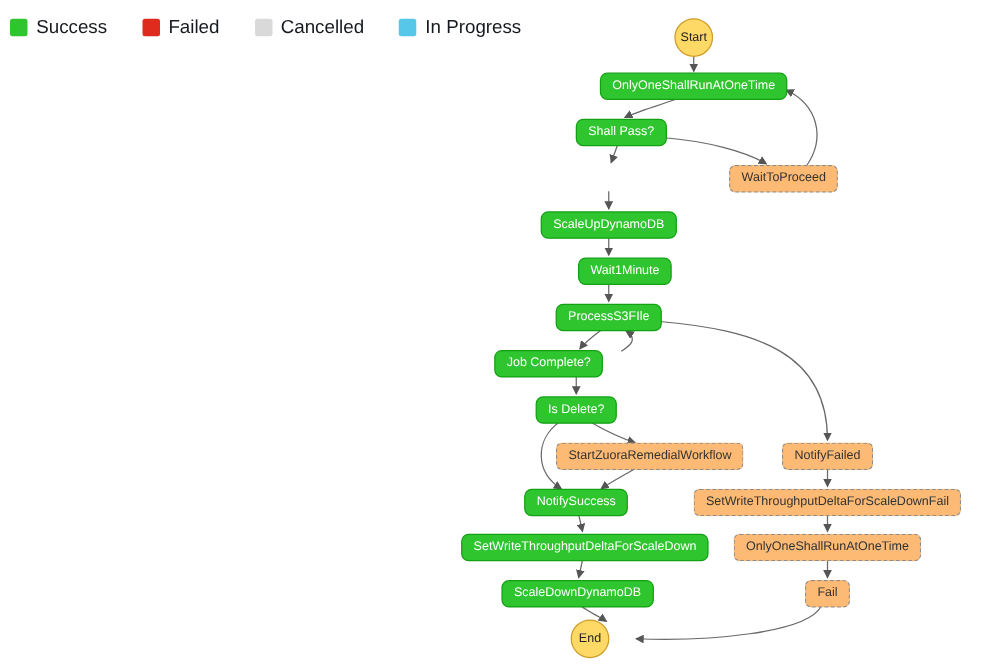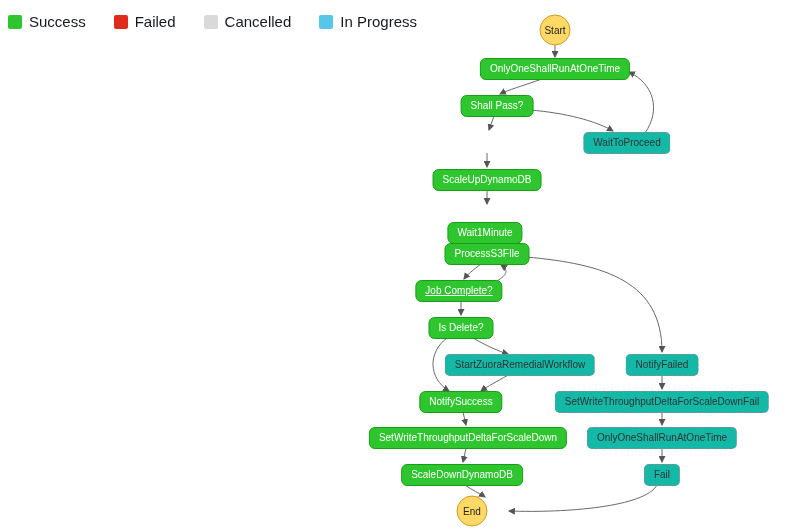--- a/index.html
+++ b/index.html
@@ -6,21 +6,21 @@
   body{font-family:"Liberation Sans",sans-serif;}
   .canvas{position:relative;width:800px;height:531px;background:#fff;overflow:hidden;}
   .legend{position:absolute;top:13px;left:8px;display:flex;align-items:center;gap:28px;}
   .legend-item{display:flex;align-items:center;gap:7px;font-size:15px;color:#16191f;}
   .legend-swatch{width:14px;height:14px;border-radius:2px;display:inline-block;}
   svg.edges{position:absolute;left:0;top:0;width:800px;height:531px;pointer-events:none;}
   .edge{fill:none;stroke:var(--edge,#696969);stroke-width:1;}
   .node{position:absolute;transform:translate(-50%,-50%);font-size:10px;line-height:12px;
         padding:4px 9px;border-radius:6px;white-space:nowrap;cursor:pointer;box-sizing:border-box;}
   .node.success{background:var(--success,#2fc52f);border:1px solid var(--success-border,#14a014);color:#fff;}
-  .node.pending{background:#14b8a6;border:1px dashed #8c8c8c;color:#333;border-radius:5px;}
+  .node.pending{background:#fdba74;border:1px dashed #8c8c8c;color:#333;border-radius:5px;}
   .node.terminal{width:31px;height:31px;padding:0;border-radius:50%;
         background:var(--terminal,#ffd965);border:1px solid var(--terminal-border,#cf9c28);
         color:#222;display:flex;align-items:center;justify-content:center;}
 </style>
 </head>
 <body>
 
 <div class="canvas">
   <svg class="edges" xmlns="http://www.w3.org/2000/svg">
     <defs>
@@ -67,23 +67,23 @@
       <div class="legend-item">
         <span class="legend-swatch" style="background: rgb(86, 198, 233);"></span>
         <span>In Progress</span>
       </div>
     </div>
 <div class="node terminal" style="left: 555px; top: 30px;">Start</div>
     <div class="node success" style="left: 555px; top: 69px;">OnlyOneShallRunAtOneTime</div>
     <div class="node success" style="left: 497px; top: 106px;">Shall Pass?</div>
     <div class="node pending" style="left: 627px; top: 143px;">WaitToProceed</div>
     <div class="node success" style="left: 487px; top: 180px;">ScaleUpDynamoDB</div>
-    <div class="node success" style="left: 485px; top: 217px; margin-top: 16px;">Wait1Minute</div>
+    <div class="node success" style="left: 500px; top: 217px;">Wait1Minute</div>
     <div class="node success" style="left: 487px; top: 254px;">ProcessS3FIle</div>
-    <div class="node success" style="left: 459px; top: 291px; text-decoration: underline;">Job Complete?</div>
+    <div class="node success" style="left: 439px; top: 291px;">Job Complete?</div>
     <div class="node success" style="left: 461px; top: 328px;">Is Delete?</div>
     <div class="node pending" style="left: 520px; top: 365px;">StartZuoraRemedialWorkflow</div>
     <div class="node pending" style="left: 662px; top: 365px;">NotifyFailed</div>
     <div class="node success" style="left: 461px; top: 402px;">NotifySuccess</div>
     <div class="node pending" style="left: 662px; top: 402px;">SetWriteThroughputDeltaForScaleDownFail</div>
     <div class="node success" style="left: 468px; top: 438px;">SetWriteThroughputDeltaForScaleDown</div>
     <div class="node pending" style="left: 662px; top: 438px;">OnlyOneShallRunAtOneTime</div>
     <div class="node success" style="left: 462px; top: 475px; text-align: right;">ScaleDownDynamoDB</div>
     <div class="node pending" style="left: 662px; top: 475px;">Fail</div>
     <div class="node terminal" style="left: 472px; top: 511px;">End</div>

